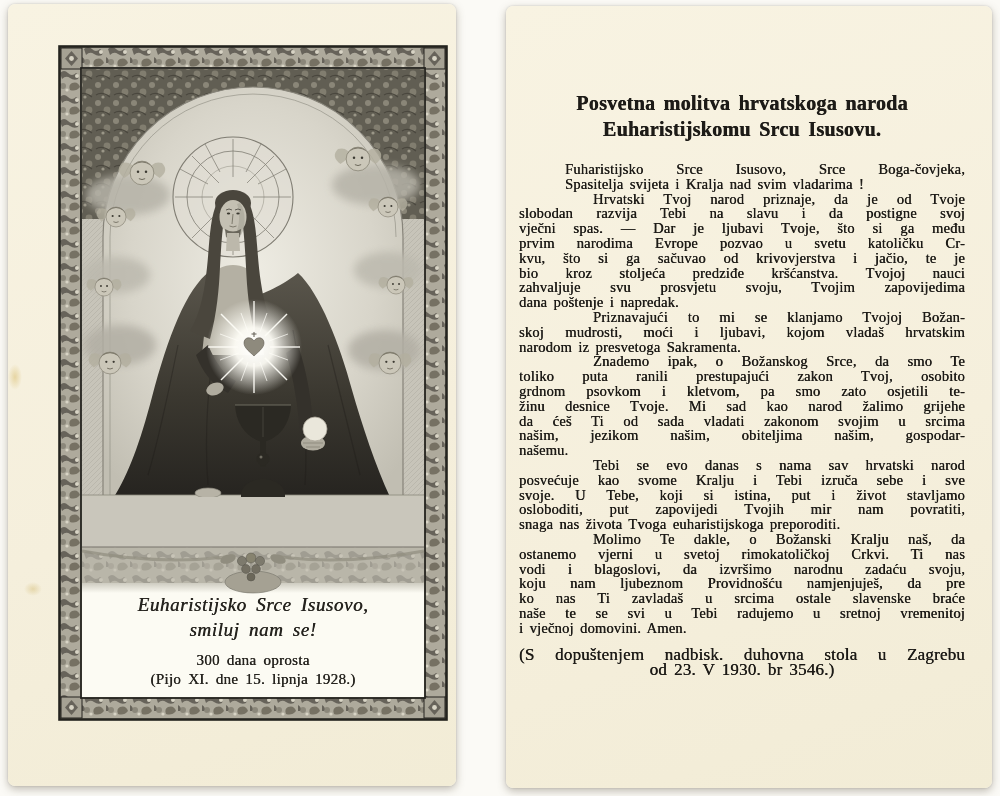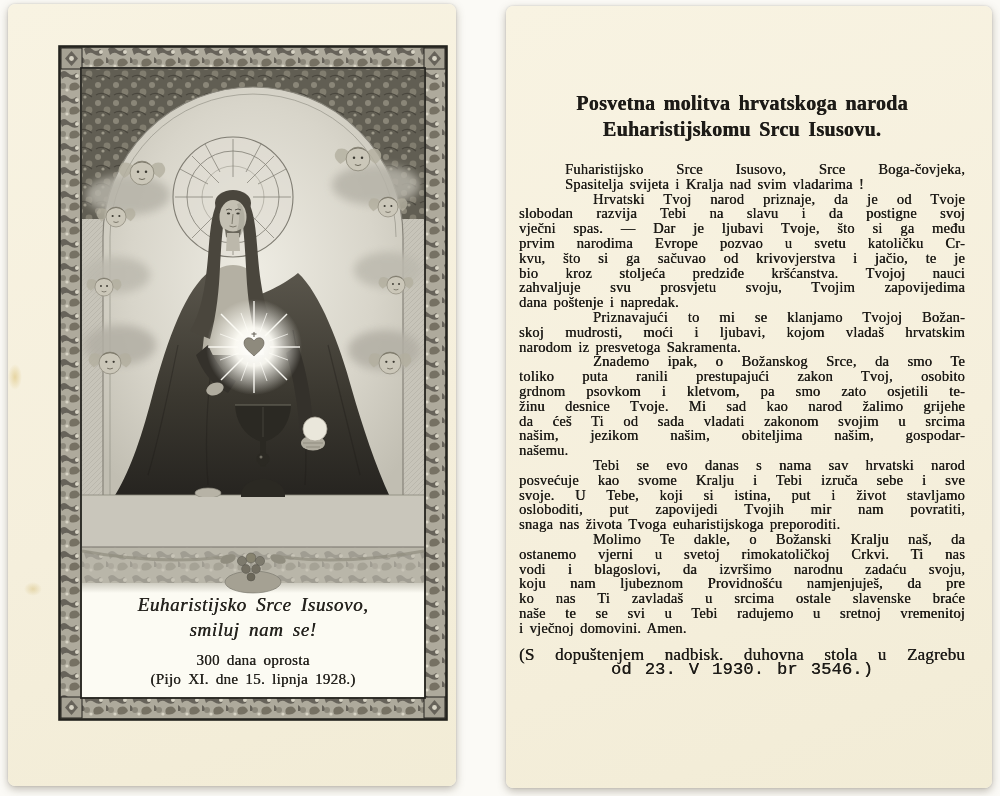--- a/index.html
+++ b/index.html
@@ -52,21 +52,21 @@
     font-size:14.5px;line-height:14.8px;letter-spacing:.2px;
     text-align:justify;text-align-last:justify;
     text-shadow:.33px 0 0 currentColor;
     white-space:normal;
   }
   .line.last{text-align-last:left;word-spacing:2.5px;}
   .para.indent .line.first{text-indent:74px;}
   .para.inset{padding-left:46px;}
   .imprimatur{margin-top:11px;}
   .imprimatur .line{font-size:17px;line-height:15.5px;}
-  .imprimatur .line.last{text-align-last:center;font-family:Liberation Mono, monospace;}
+  .imprimatur .line.last{text-align-last:center;}
 </style>
 </head>
 <body>
 
 <div class="card" id="left-card">
   <div class="spot s1"></div>
   <div class="spot s2"></div>
   <div class="spot s3"></div>
 
   <svg class="frame-svg" viewBox="0 0 390 676">

